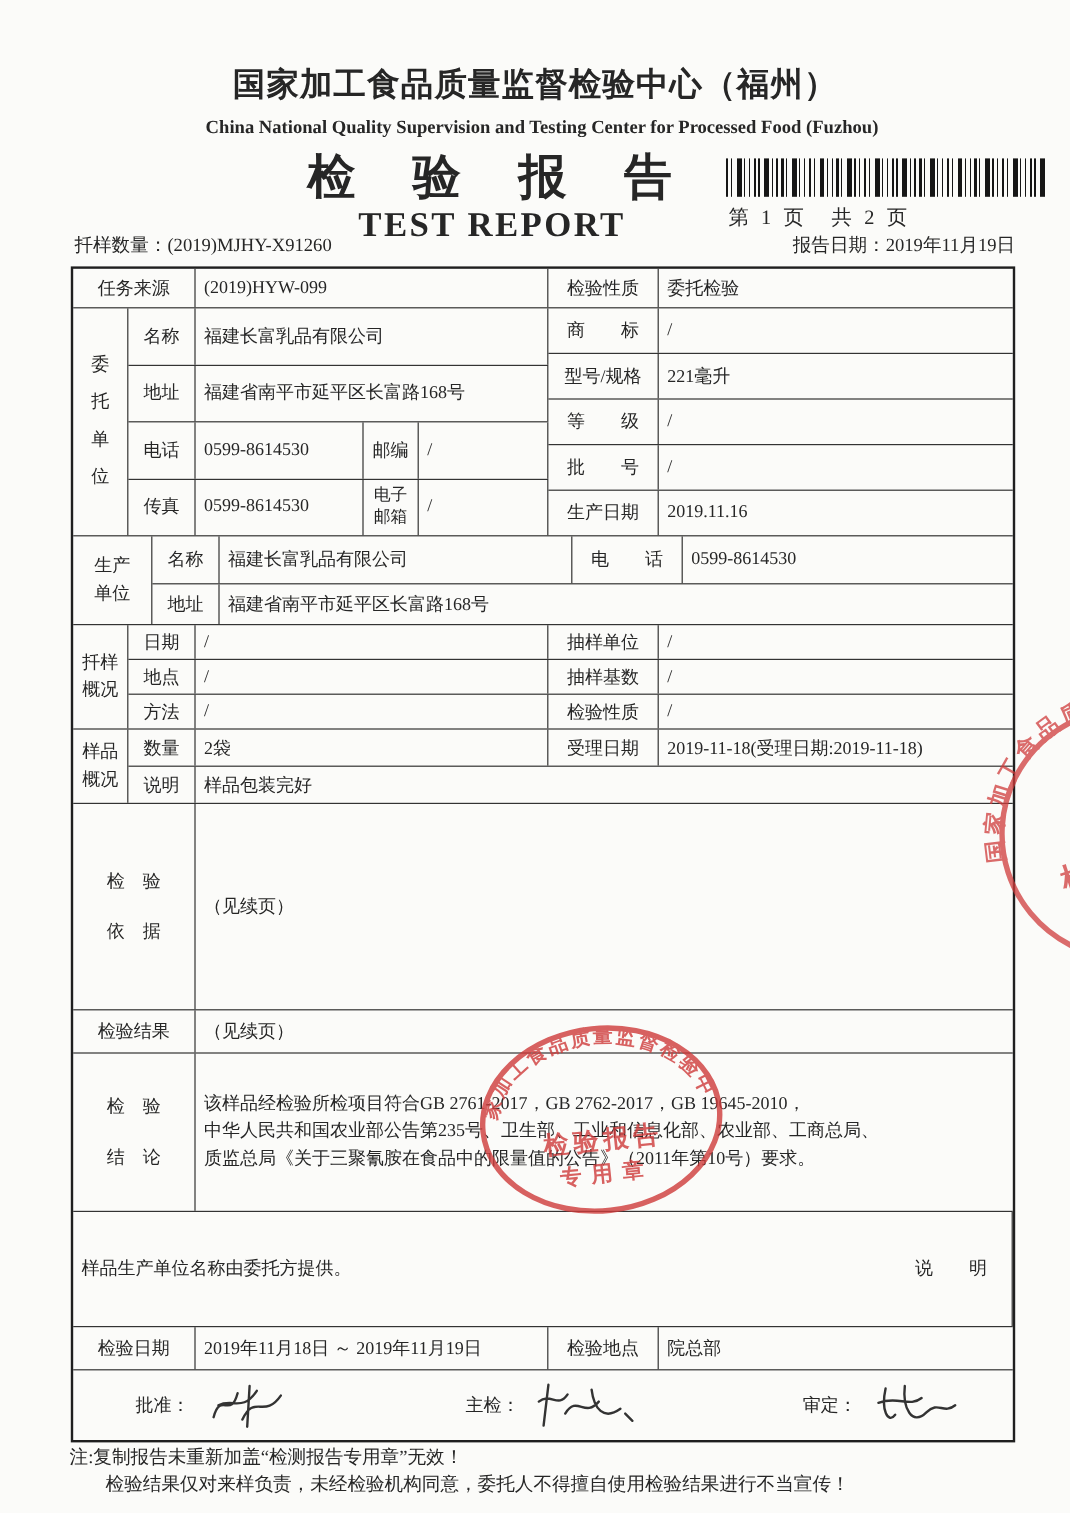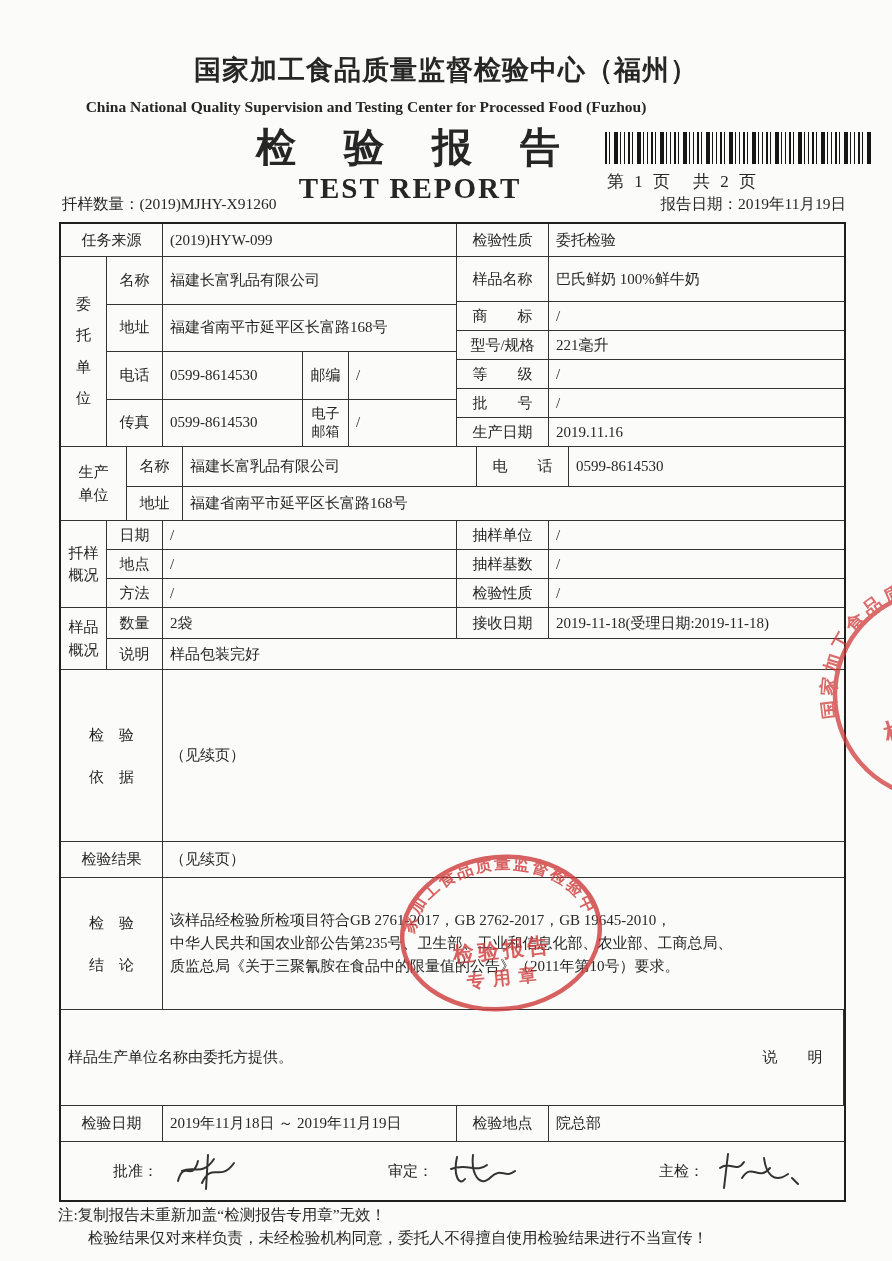--- a/index.html
+++ b/index.html
@@ -6,21 +6,21 @@
   .doc{
     position:relative; width:892px; height:1261px; overflow:hidden;
     background:#fbfbf9; color:#262626;
     font-family:"Liberation Serif","DejaVu Serif",serif;
     font-size:15px;
   }
   .abs{position:absolute;}
   .pre{white-space:pre-line;}
   
   .org-cn{top:52px; left:0; width:892px; text-align:center; font-size:27px; font-weight:bold; letter-spacing:1px;}
-  .org-en{top:98px; left:0; width:732px; text-align:center; font-size:15.5px; font-weight:bold;}
+  .org-en{top:98px; left:0; width:732px; text-align:right; font-size:15.5px; font-weight:bold;}
   .title-wrap{top:126px; left:180px; width:460px; text-align:center;}
   .title-cn{font-size:40px; font-weight:bold; letter-spacing:4px; line-height:1.1;}
   .title-en{font-size:29px; font-weight:bold; letter-spacing:2px; margin-top:2px;}
   .barcode{top:132px; left:605px; width:268px; height:32px;
     background:repeating-linear-gradient(90deg,
       #161616 0 2px,#fbfbf9 2px 4px,#161616 4px 5px,#fbfbf9 5px 9px,
       #161616 9px 13px,#fbfbf9 13px 15px,#161616 15px 16px,#fbfbf9 16px 19px,
       #161616 19px 20px,#fbfbf9 20px 23px);}
   .page-info{top:170px; left:607px; font-size:17px; letter-spacing:3px;}
   .report-line{top:194px; left:62px; width:784px; display:flex; justify-content:space-between; font-size:15.5px;}
@@ -95,24 +95,20 @@
           <div class="srow last">
             <div class="cell lbl" style="width:56px">传真</div>
             <div class="cell" style="width:140px">0599-8614530</div>
             <div class="cell lbl pre" style="width:46px;font-size:14px;line-height:1.25">电子
 邮箱</div>
             <div class="cell" style="flex:1">/</div>
           </div>
         </div>
       </div>
       <div class="col" style="flex:1">
-        <div class="srow" style="height:45px;flex:none">
-          <div class="cell lbl" style="width:92px">样品名称</div>
-          <div class="cell nl" style="flex:1">巴氏鲜奶 100%鲜牛奶</div>
-        </div>
         <div class="srow">
           <div class="cell lbl" style="width:92px">商　　标</div>
           <div class="cell nl" style="flex:1">/</div>
         </div>
         <div class="srow">
           <div class="cell lbl" style="width:92px">型号/规格</div>
           <div class="cell nl" style="flex:1">221毫升</div>
         </div>
         <div class="srow">
           <div class="cell lbl" style="width:92px">等　　级</div>
@@ -171,21 +167,21 @@
       </div>
     </div>
 
     <div class="sec" style="height:62px">
       <div class="cell vlab pre" style="width:46px;line-height:1.5">样品
 概况</div>
       <div class="col" style="flex:1">
         <div class="srow">
           <div class="cell lbl" style="width:56px">数量</div>
           <div class="cell" style="width:294px">2袋</div>
-          <div class="cell lbl" style="width:92px">接收日期</div>
+          <div class="cell lbl" style="width:92px">受理日期</div>
           <div class="cell nl" style="flex:1">2019-11-18(受理日期:2019-11-18)</div>
         </div>
         <div class="srow last">
           <div class="cell lbl" style="width:56px">说明</div>
           <div class="cell nl" style="flex:1">样品包装完好</div>
         </div>
       </div>
     </div>
 
     <div class="sec" style="height:172px">
@@ -220,29 +216,29 @@
     </div>
 
     <div class="sec last sig-row" style="height:58px">
       <div class="sig-item">
         <span>批准：</span>
         <svg width="84" height="44" viewBox="0 0 84 44">
           <path d="M10 32 C16 10 24 34 30 12 M14 22 C26 16 34 28 46 10 M34 34 C44 12 52 34 66 14 M40 6 L38 40" fill="none" stroke="#333" stroke-width="2" stroke-linecap="round"></path>
         </svg>
       </div>
       <div class="sig-item">
+        <span>主检：</span>
+        <svg width="90" height="46" viewBox="0 0 90 46">
+          <path d="M14 6 L10 40 M6 20 C16 12 22 26 30 14 M28 30 C38 14 44 34 56 20 M50 10 C52 26 60 36 74 26 M78 30 L84 36" fill="none" stroke="#333" stroke-width="2" stroke-linecap="round"></path>
+        </svg>
+      </div>
+      <div class="sig-item">
         <span>审定：</span>
         <svg width="80" height="44" viewBox="0 0 80 44">
           <path d="M14 8 C10 26 16 38 22 30 M8 20 C24 14 34 24 44 16 M30 6 C28 24 36 40 48 28 C58 18 62 30 72 22" fill="none" stroke="#333" stroke-width="2" stroke-linecap="round"></path>
-        </svg>
-      </div>
-      <div class="sig-item">
-        <span>主检：</span>
-        <svg width="90" height="46" viewBox="0 0 90 46">
-          <path d="M14 6 L10 40 M6 20 C16 12 22 26 30 14 M28 30 C38 14 44 34 56 20 M50 10 C52 26 60 36 74 26 M78 30 L84 36" fill="none" stroke="#333" stroke-width="2" stroke-linecap="round"></path>
         </svg>
       </div>
     </div>
   </div>
 
   <svg class="abs stamp" style="left:394px;top:851px;transform:rotate(-6deg);opacity:.8" width="214" height="164" viewBox="0 0 214 164">
     <ellipse cx="107" cy="82" rx="99" ry="76" fill="none" stroke="#cf3b3b" stroke-width="4.5"></ellipse>
     <path id="arcC" d="M 20 82 A 87 64 0 0 1 194 82" fill="none"></path>
     <text font-size="16.5" font-weight="bold" fill="#cf3b3b" letter-spacing="2">
       <textPath href="#arcC" startOffset="50%" text-anchor="middle">国家加工食品质量监督检验中心</textPath>

